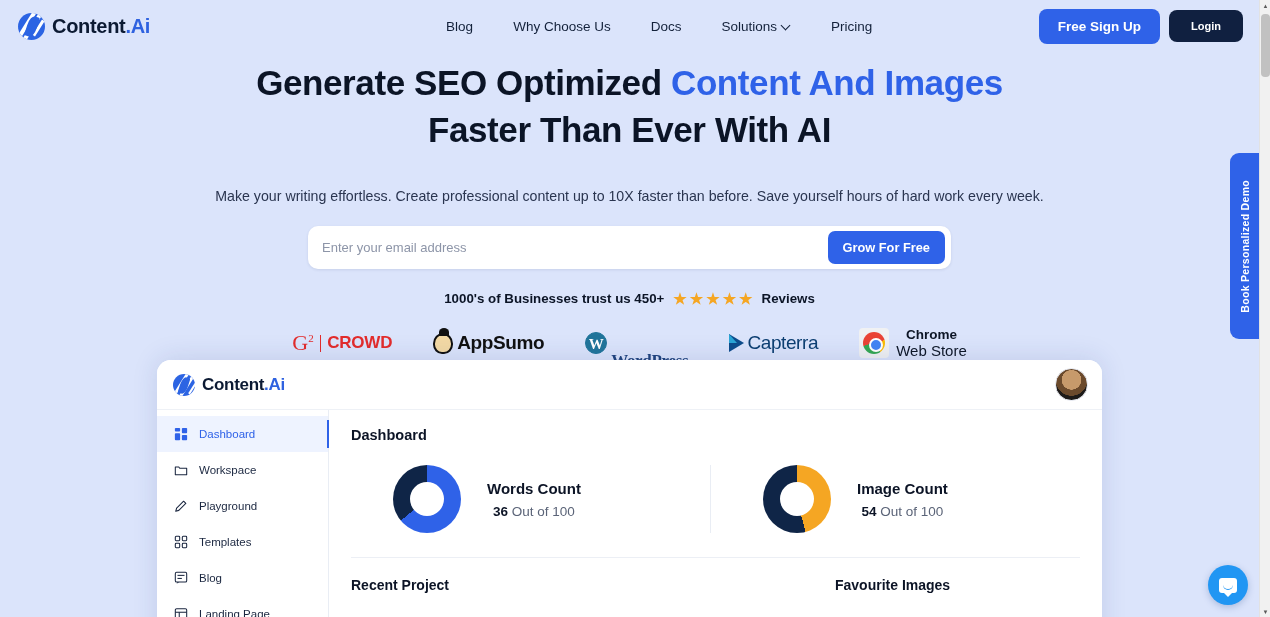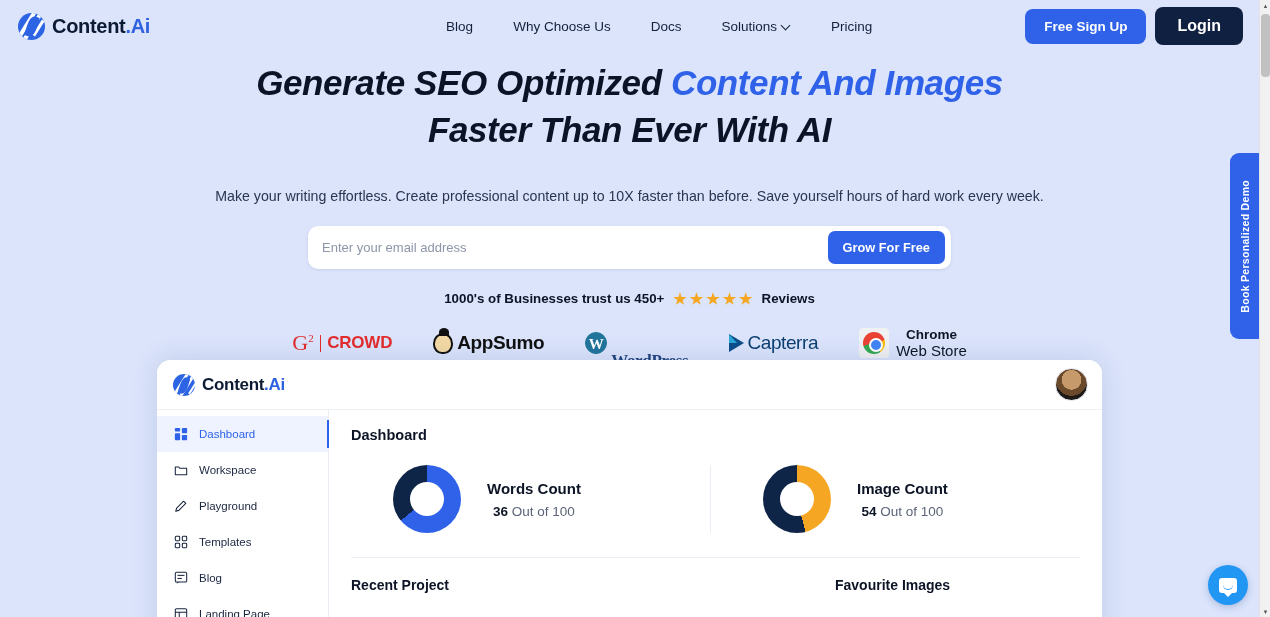--- a/index.html
+++ b/index.html
@@ -60,31 +60,31 @@
     transform: rotate(45deg);
   }
 
   .nav-actions { margin-left: auto; display: flex; align-items: center; gap: 9px; }
   .btn-signup {
     background: #2f62e8; color: #fff; font-size: 13.5px; font-weight: 600;
     border: none; border-radius: 8px; padding: 10px 19px; cursor: pointer;
     white-space: nowrap;
   }
   .btn-login {
-    background: #0e2murky; background: #102040; color: #fff; font-size: 16px; font-weight: 600;
+    background: #0e2murky; background: #102040; color: #fff; font-size: 11px; font-weight: 600;
     border: none; border-radius: 8px; padding: 10px 22px; cursor: pointer;
     white-space: nowrap;
   }
 
   
   .hero { position: absolute; top: 60px; left: 0; width: 1259px; text-align: center; }
   .hero h1 {
     font-size: 35px; font-weight: 700; color: #0b1426;
     line-height: 1.33; letter-spacing: -0.4px;
-    max-width: 800px; margin: 0 auto; font-style: italic;
+    max-width: 800px; margin: 0 auto;
   }
   .hero h1 .hl { color: #2f62e8; }
   .hero p.sub {
     margin-top: 35px; font-size: 14.2px; color: #2a3550;
   }
 
   .email-row {
     margin: 22px auto 0; width: 643px; height: 43px;
     background: #fff; border-radius: 10px;
     display: flex; align-items: center; padding: 0 6px 0 12px;

